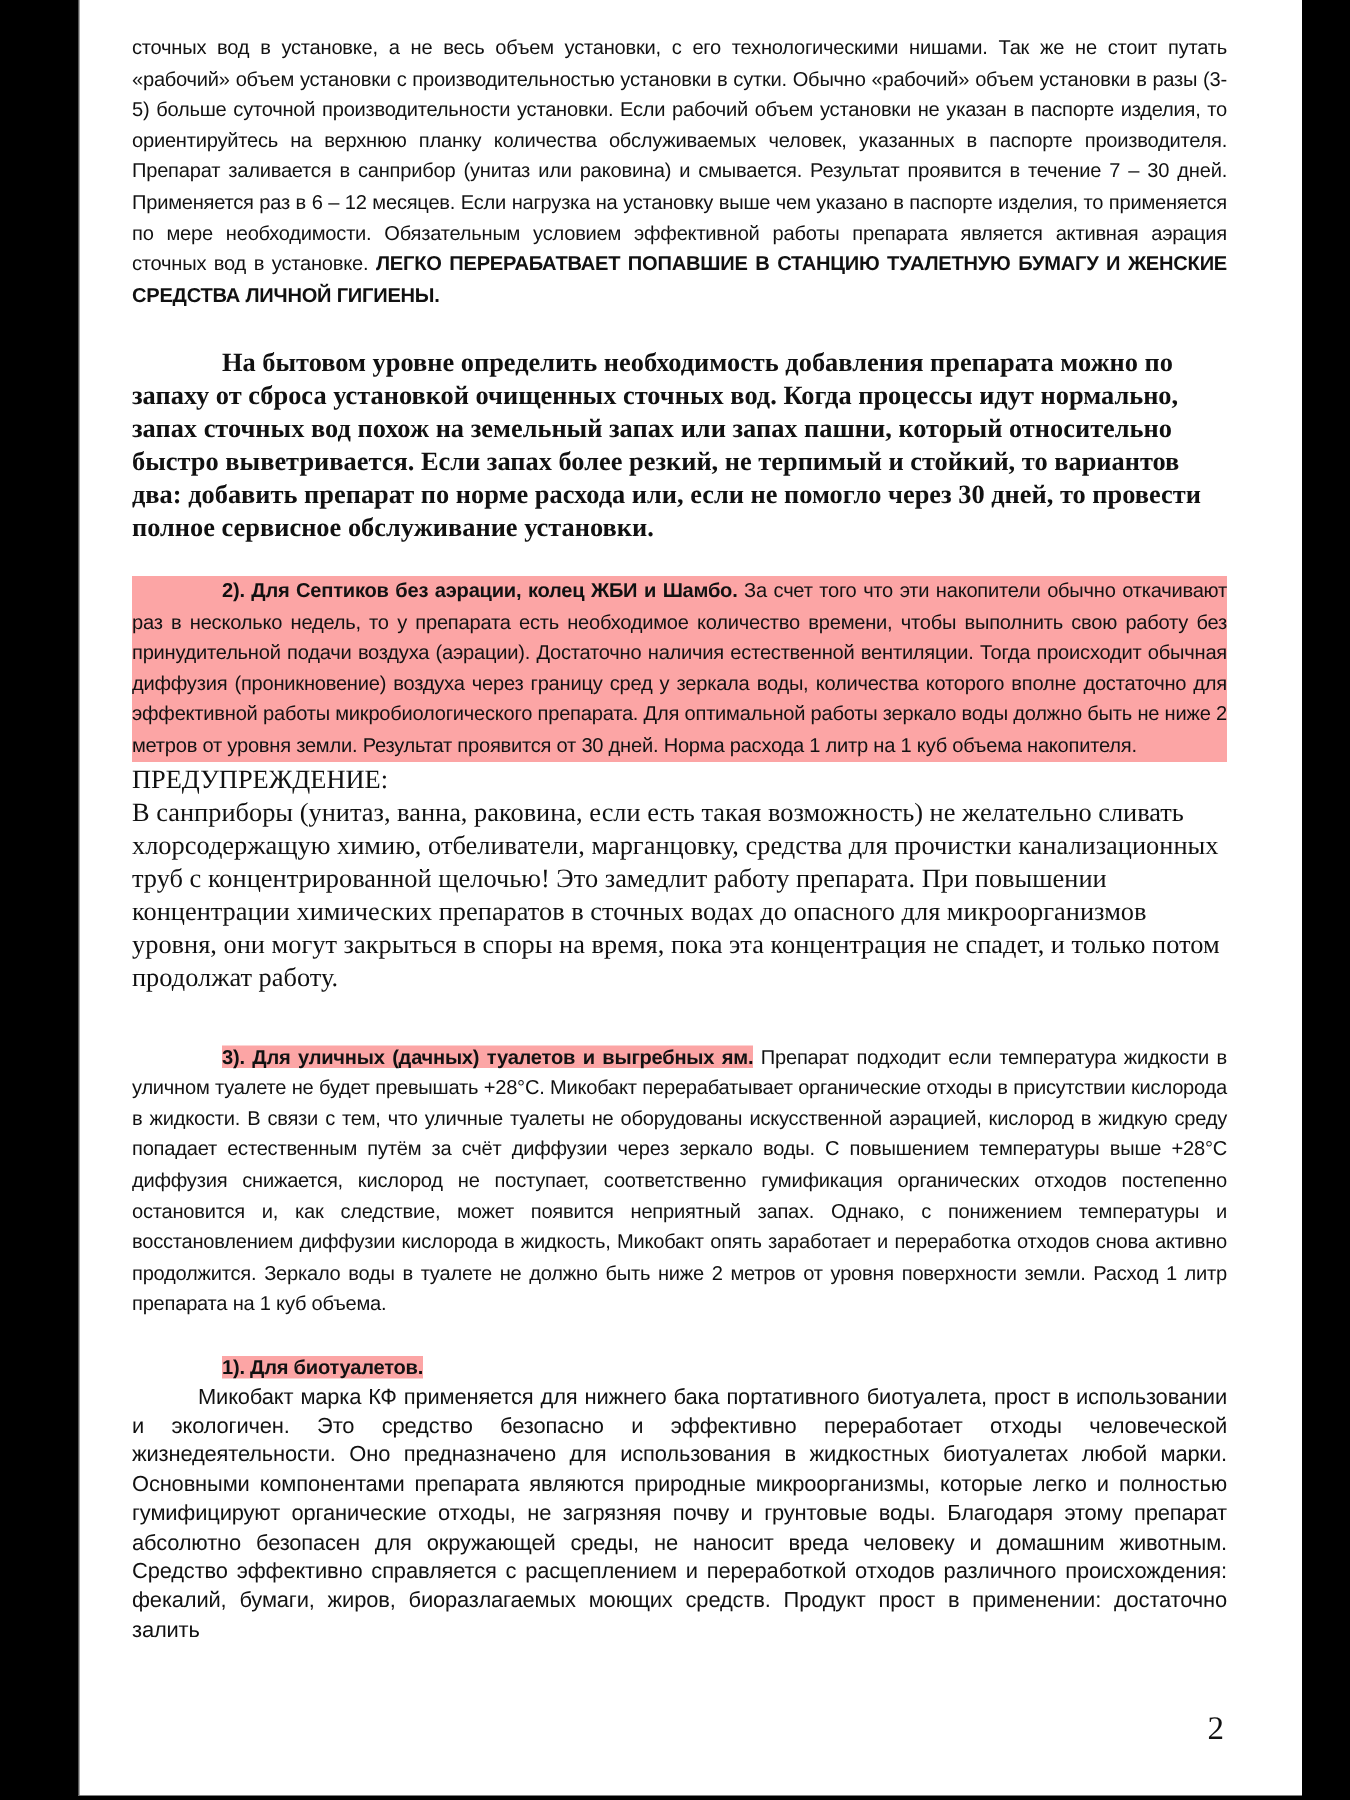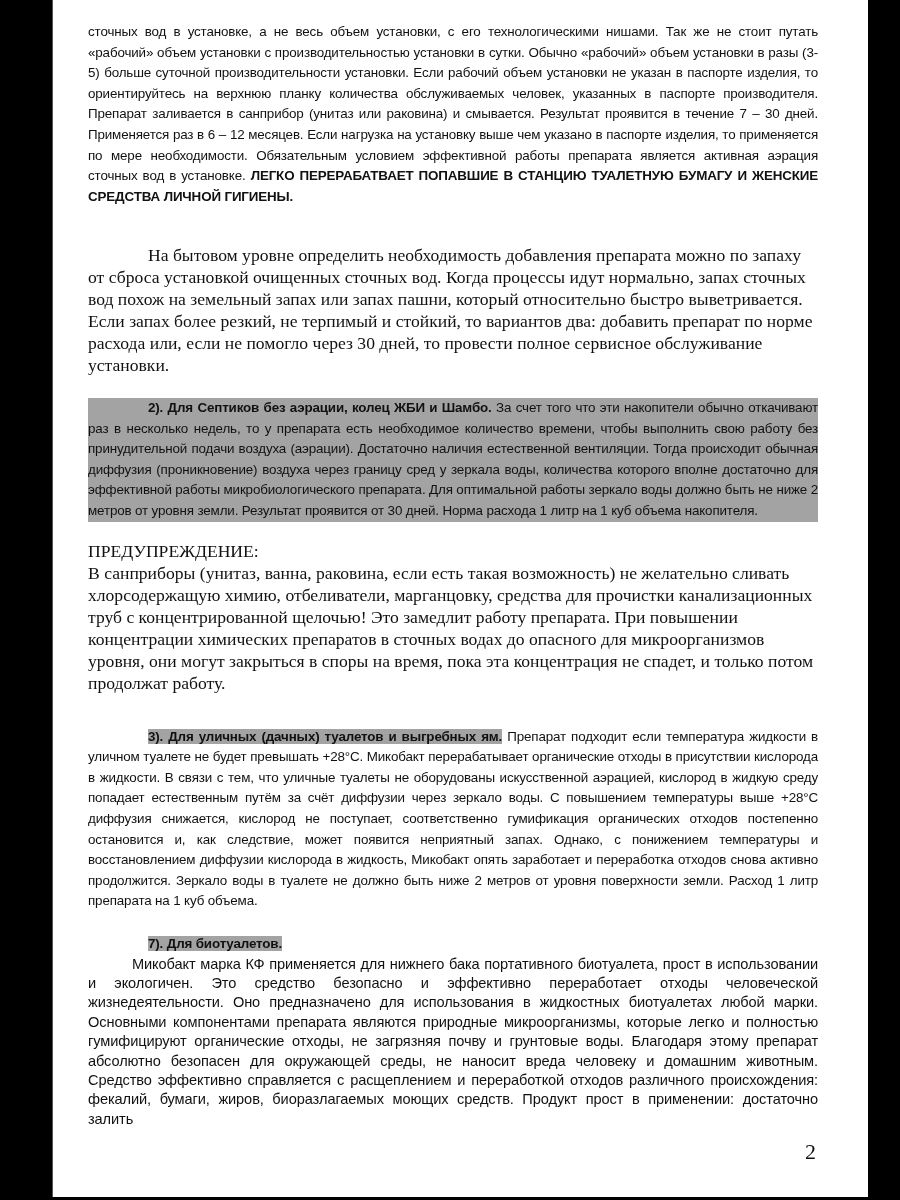--- a/index.html
+++ b/index.html
@@ -25,25 +25,25 @@
     }
     .arial {
       font-family: "Liberation Sans", sans-serif;
       font-size: 14.6px; line-height: 19.4px; text-align: justify;
       letter-spacing: -0.1px;
     }
     p { margin: 0; }
     .indent { text-indent: 60px; }
     .indent2 { text-indent: 44px; }
     b { font-weight: bold; }
-    .hl { background: #a3a3a3; }
+    .hl { background: #fca5a5; }
     .p1 { height: 206px; }
-    .p2 { margin-top: 16px; }
+    .p2 { margin-top: 2px; font-weight: bold; }
     .sec2 { margin-top: 22px; }
-    .warn { margin-top: 18px; }
+    .warn { }
     .sec3 { margin-top: 33px; }
     .sec4h { margin-top: 22px; }
     .pagenum {
       position: absolute; right: 52px; top: 1139px;
       font-family: "Liberation Serif", serif; font-size: 22px; color: #111;
     }
   </style>
 </head>
 <body>
 
@@ -56,19 +56,19 @@
 
     <p class="cal indent sec2 hl"><b>2). Для Септиков без аэрации, колец ЖБИ и Шамбо.</b><span> За счет того что эти накопители обычно откачивают  раз в несколько недель, то у препарата есть необходимое количество  времени, чтобы выполнить свою работу без принудительной подачи воздуха (аэрации). Достаточно наличия естественной вентиляции. Тогда происходит обычная диффузия (проникновение) воздуха через границу сред у зеркала воды, количества которого  вполне достаточно для эффективной  работы микробиологического препарата. Для оптимальной работы зеркало воды должно быть не ниже 2 метров от уровня земли. Результат проявится от 30 дней. Норма расхода 1 литр на 1 куб объема накопителя.</span></p>
 
     <div class="tnr warn">
       <p>ПРЕДУПРЕЖДЕНИЕ:</p>
       <p>В санприборы (унитаз, ванна, раковина, если есть такая возможность)  не желательно сливать хлорсодержащую химию,  отбеливатели, марганцовку, средства для прочистки канализационных труб с концентрированной щелочью! Это замедлит работу препарата. При повышении концентрации химических препаратов в сточных водах до опасного для микроорганизмов уровня, они могут закрыться в споры на время, пока эта концентрация не спадет, и только потом продолжат работу.</p>
     </div>
 
     <p class="cal indent sec3"><b class="hl">3). Для уличных (дачных) туалетов и выгребных ям.</b><span> Препарат подходит если температура жидкости в уличном туалете не будет превышать +28°С. Микобакт перерабатывает органические отходы в присутствии кислорода в жидкости. В связи с тем, что уличные туалеты не оборудованы искусственной аэрацией, кислород в жидкую среду попадает естественным путём за счёт диффузии через зеркало воды. С повышением температуры выше +28°С диффузия снижается, кислород не поступает, соответственно гумификация органических отходов постепенно остановится и, как следствие, может появится неприятный запах. Однако, с понижением температуры и восстановлением диффузии кислорода в жидкость, Микобакт опять заработает и переработка отходов снова активно продолжится. Зеркало воды в туалете не должно быть ниже 2 метров от уровня поверхности земли. Расход 1 литр препарата на 1 куб объема.</span></p>
 
-    <p class="cal indent sec4h"><b class="hl">7). Для биотуалетов.</b></p>
+    <p class="cal indent sec4h"><b class="hl">1). Для биотуалетов.</b></p>
 
     <p class="arial indent2">Микобакт марка КФ  применяется для нижнего бака портативного биотуалета, прост в использовании и экологичен. Это средство безопасно и эффективно переработает отходы человеческой жизнедеятельности. Оно предназначено для использования в жидкостных биотуалетах любой марки. Основными компонентами препарата являются природные микроорганизмы, которые легко и полностью гумифицируют органические отходы, не загрязняя почву и грунтовые воды. Благодаря этому препарат абсолютно безопасен для окружающей среды, не наносит вреда человеку и домашним животным. Средство эффективно справляется с расщеплением и переработкой отходов различного происхождения: фекалий, бумаги, жиров, биоразлагаемых моющих средств. Продукт прост в применении: достаточно залить</p>
   </div>
 
   <div class="pagenum">2</div>
 </div>
 
 </body></html>

